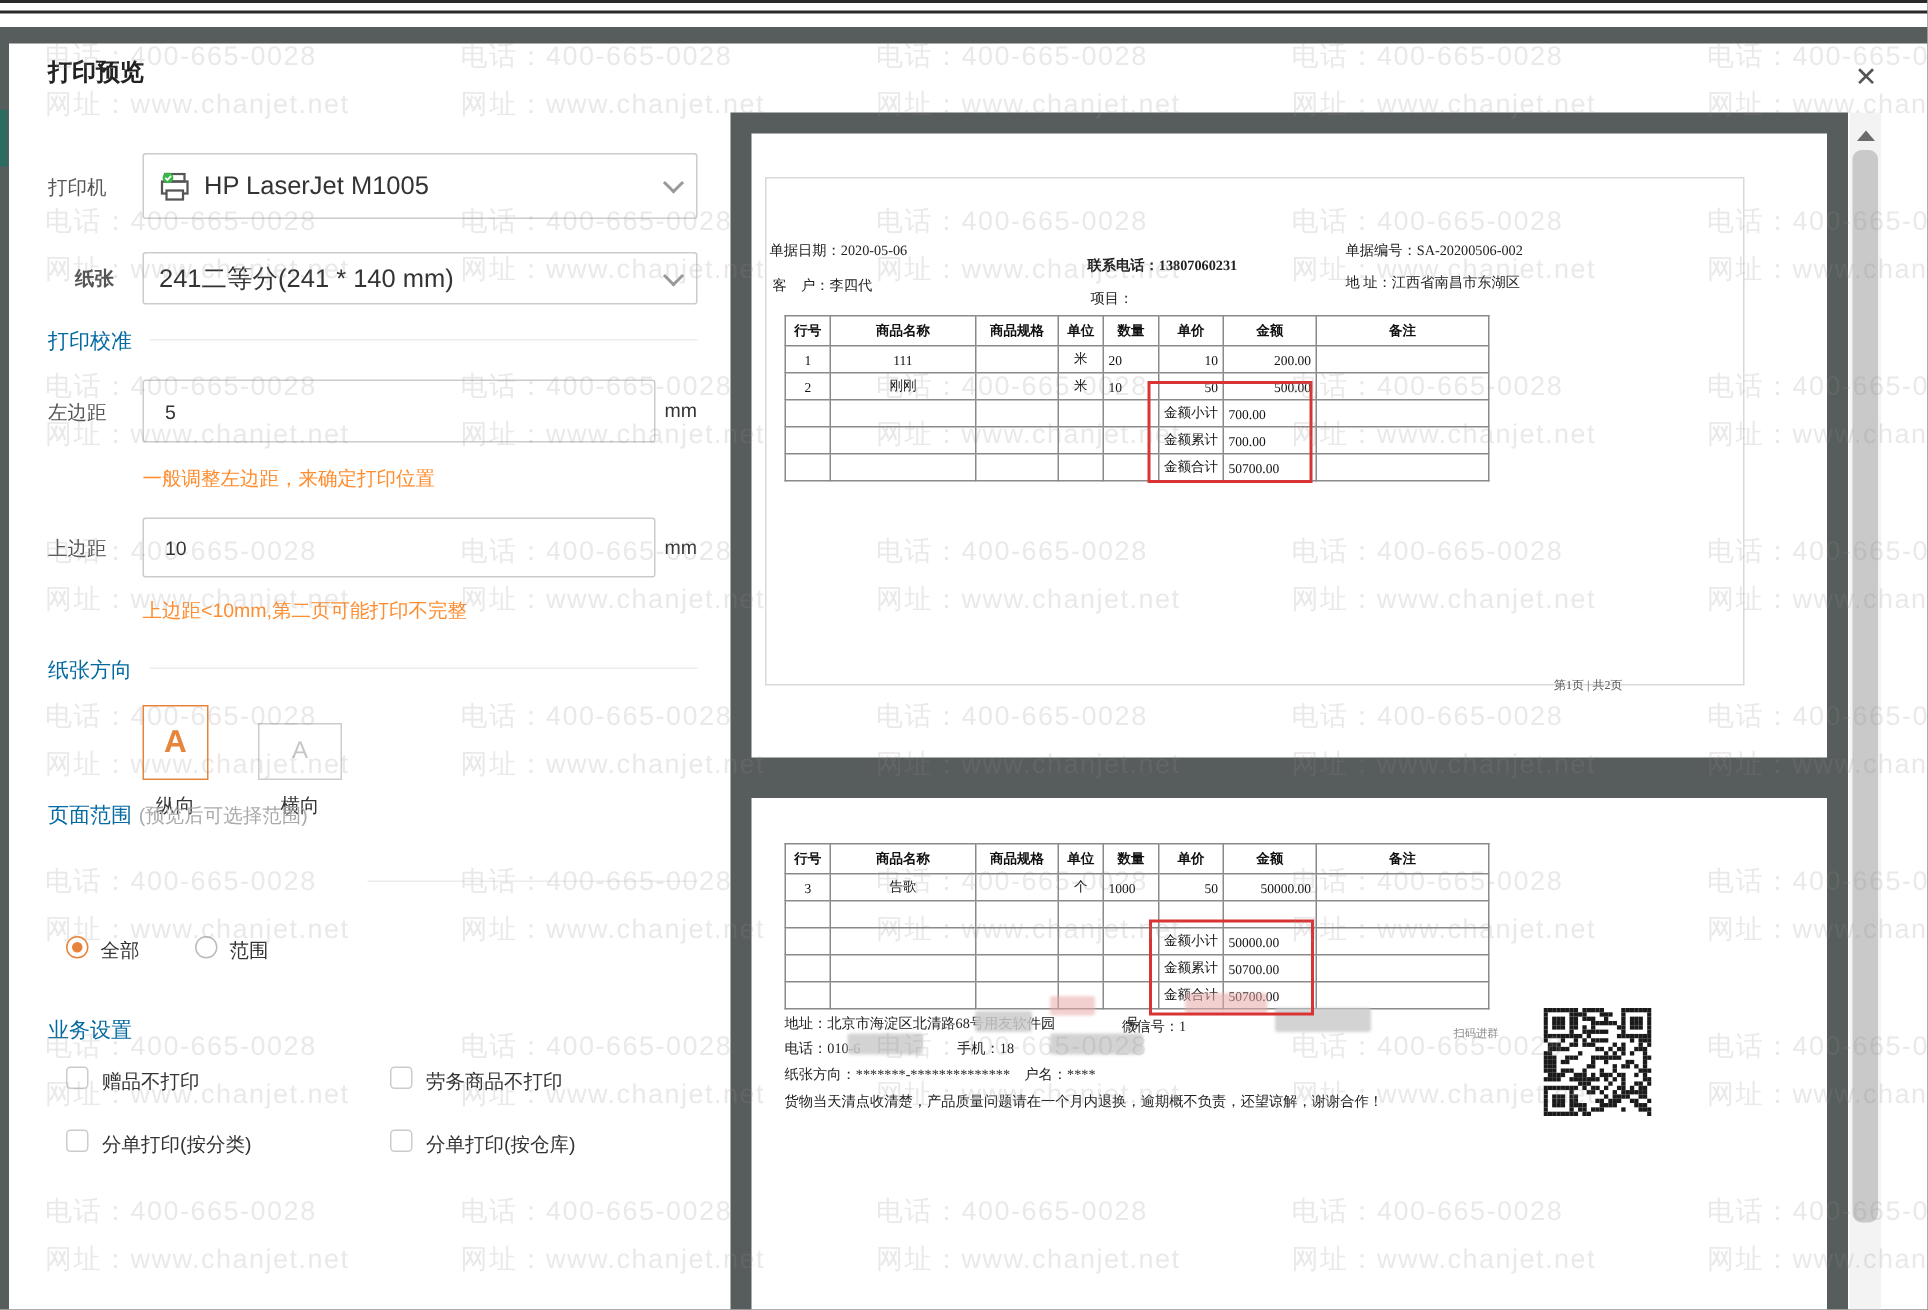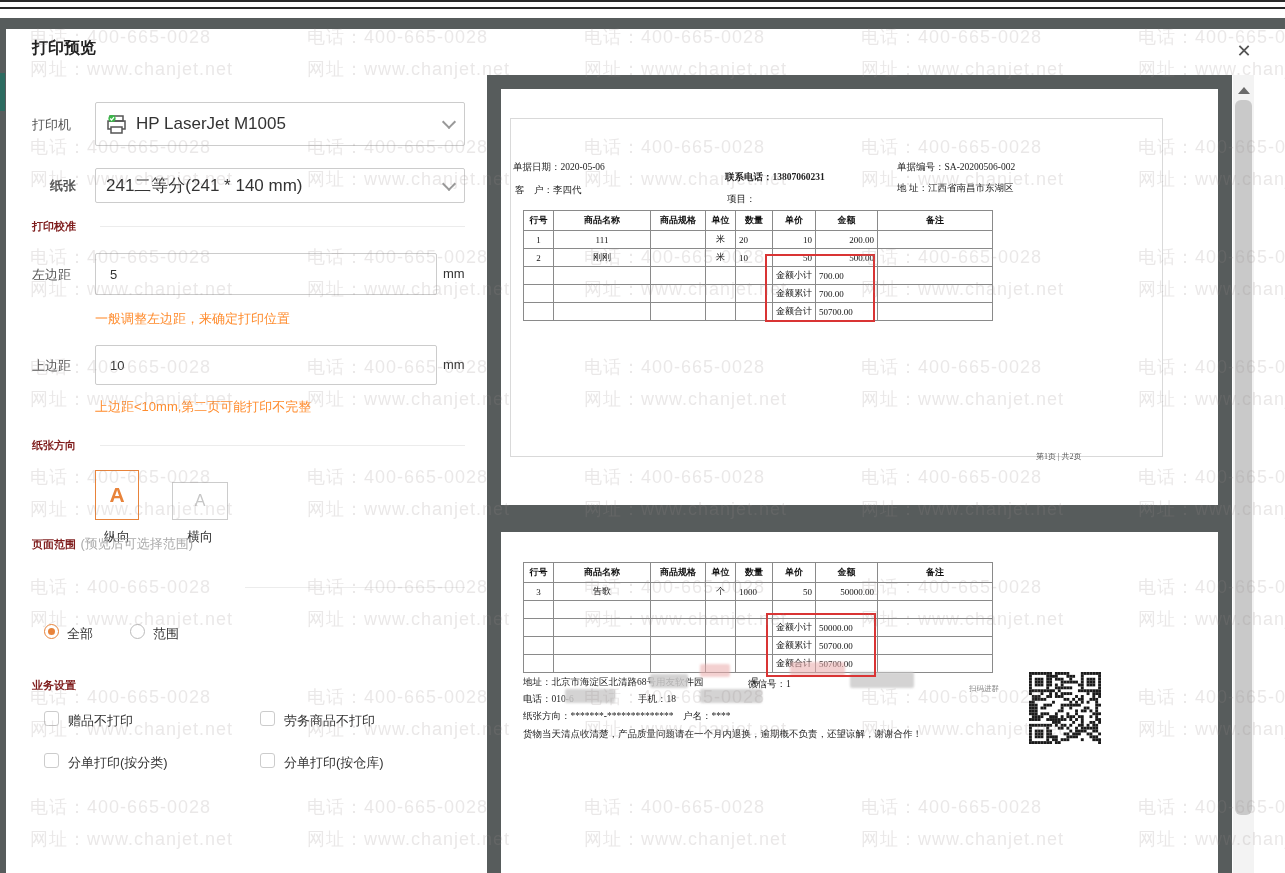--- a/index.html
+++ b/index.html
@@ -9,21 +9,21 @@
   
   .topline{left:0;width:1285px;background:#2a2a2a;}
   .topband{left:0;top:18px;width:1285px;height:11px;background:#575c5c;}
   .leftstrip{left:0;top:18px;width:6px;height:855px;background:#575c5c;}
   .tealmark{left:0;top:73px;width:5px;height:38px;background:#2c6b60;}
   .close{left:1233px;top:40px;width:22px;height:22px;font-size:18px;color:#555;
          text-align:center;line-height:22px;cursor:pointer;}
   
   .dlg-title{left:32px;top:38px;font-size:16px;font-weight:bold;color:#222;}
   .lbl{font-size:13px;color:#555;}
-  .sec{font-size:11px;font-weight:bold;color:#7f1d1d;}
+  .sec{font-size:14px;font-weight:normal;color:#0369a1;}
   .rule{height:1px;background:#ececec;}
   .selbox{background:#fff;border:1px solid #ccc;border-radius:2px;display:flex;
           align-items:center;padding:0 10px;font-size:17px;color:#333;box-sizing:border-box;}
   .chev{width:8px;height:8px;border-right:2px solid #999;border-bottom:2px solid #999;
         transform:rotate(45deg);margin-left:auto;margin-top:-4px;}
   .inputbox{background:#fff;border:1px solid #ccc;border-radius:2px;font-size:13px;color:#333;
             padding:0 0 0 14px;box-sizing:border-box;outline:none;font-family:inherit;}
   .hint{font-size:13px;color:#ff8c2e;}
   .unit{font-size:13px;color:#333;}
   .orient{background:#fff;box-sizing:border-box;display:flex;align-items:center;justify-content:center;}

